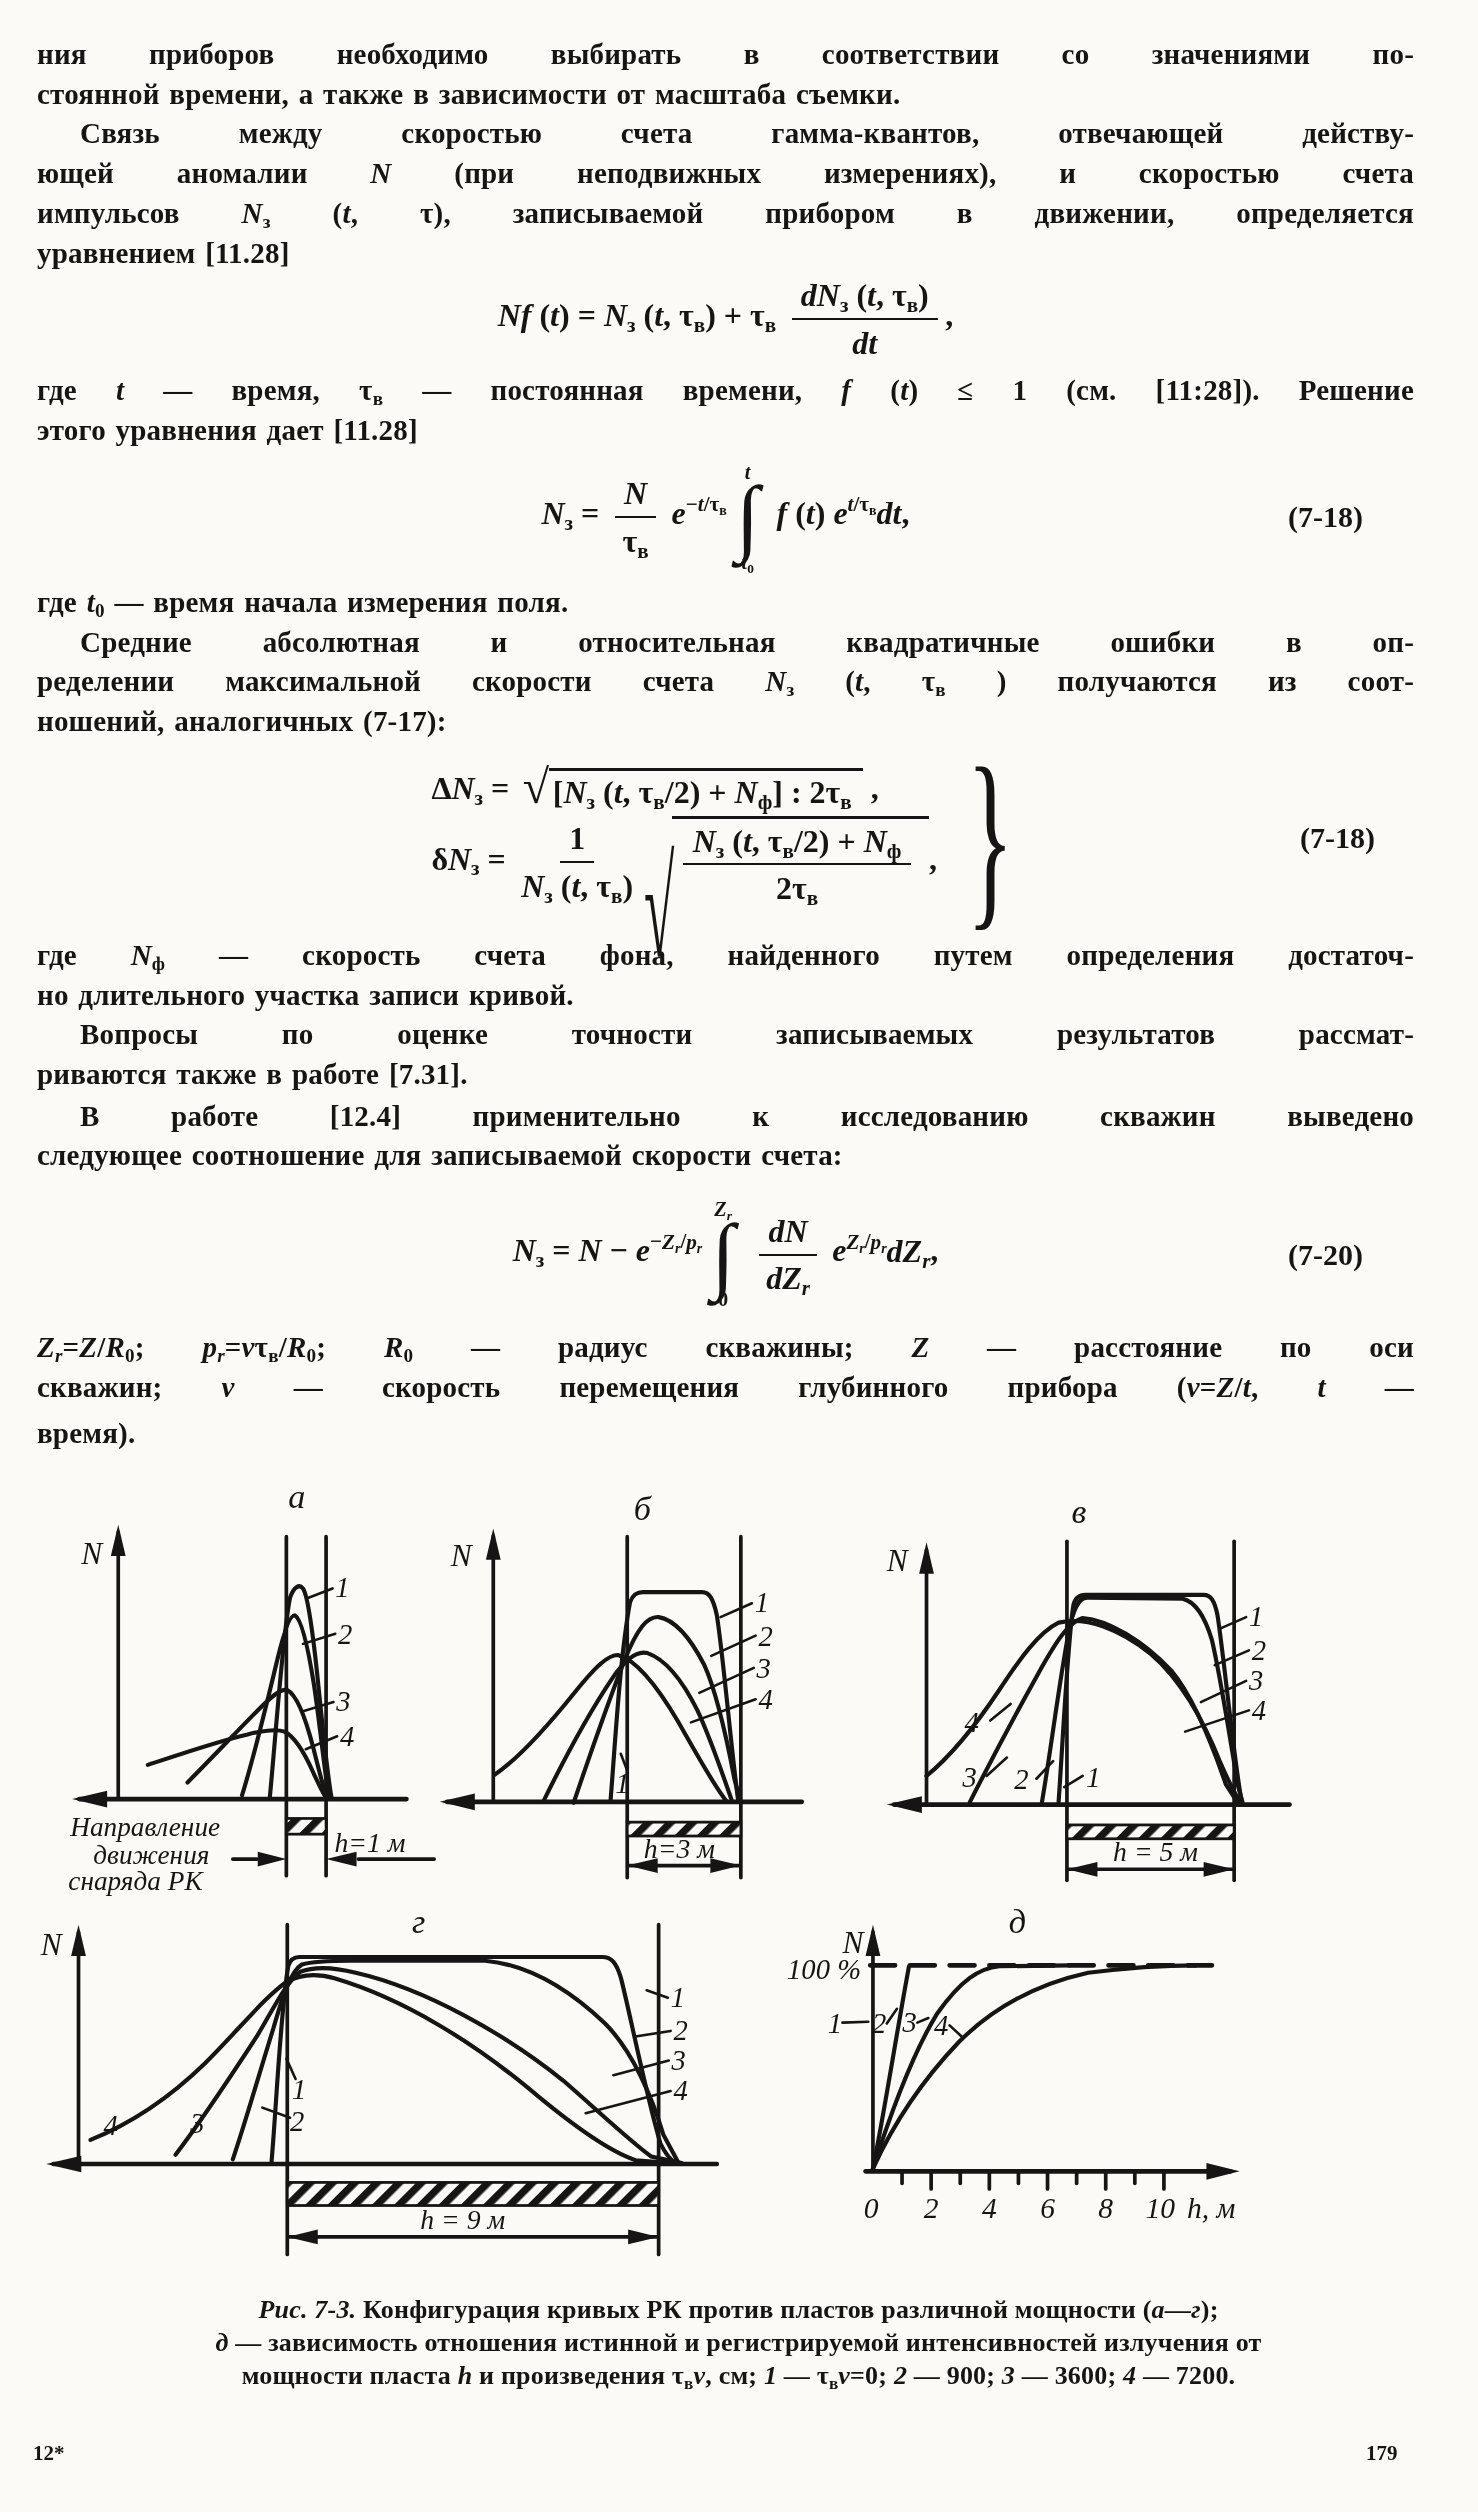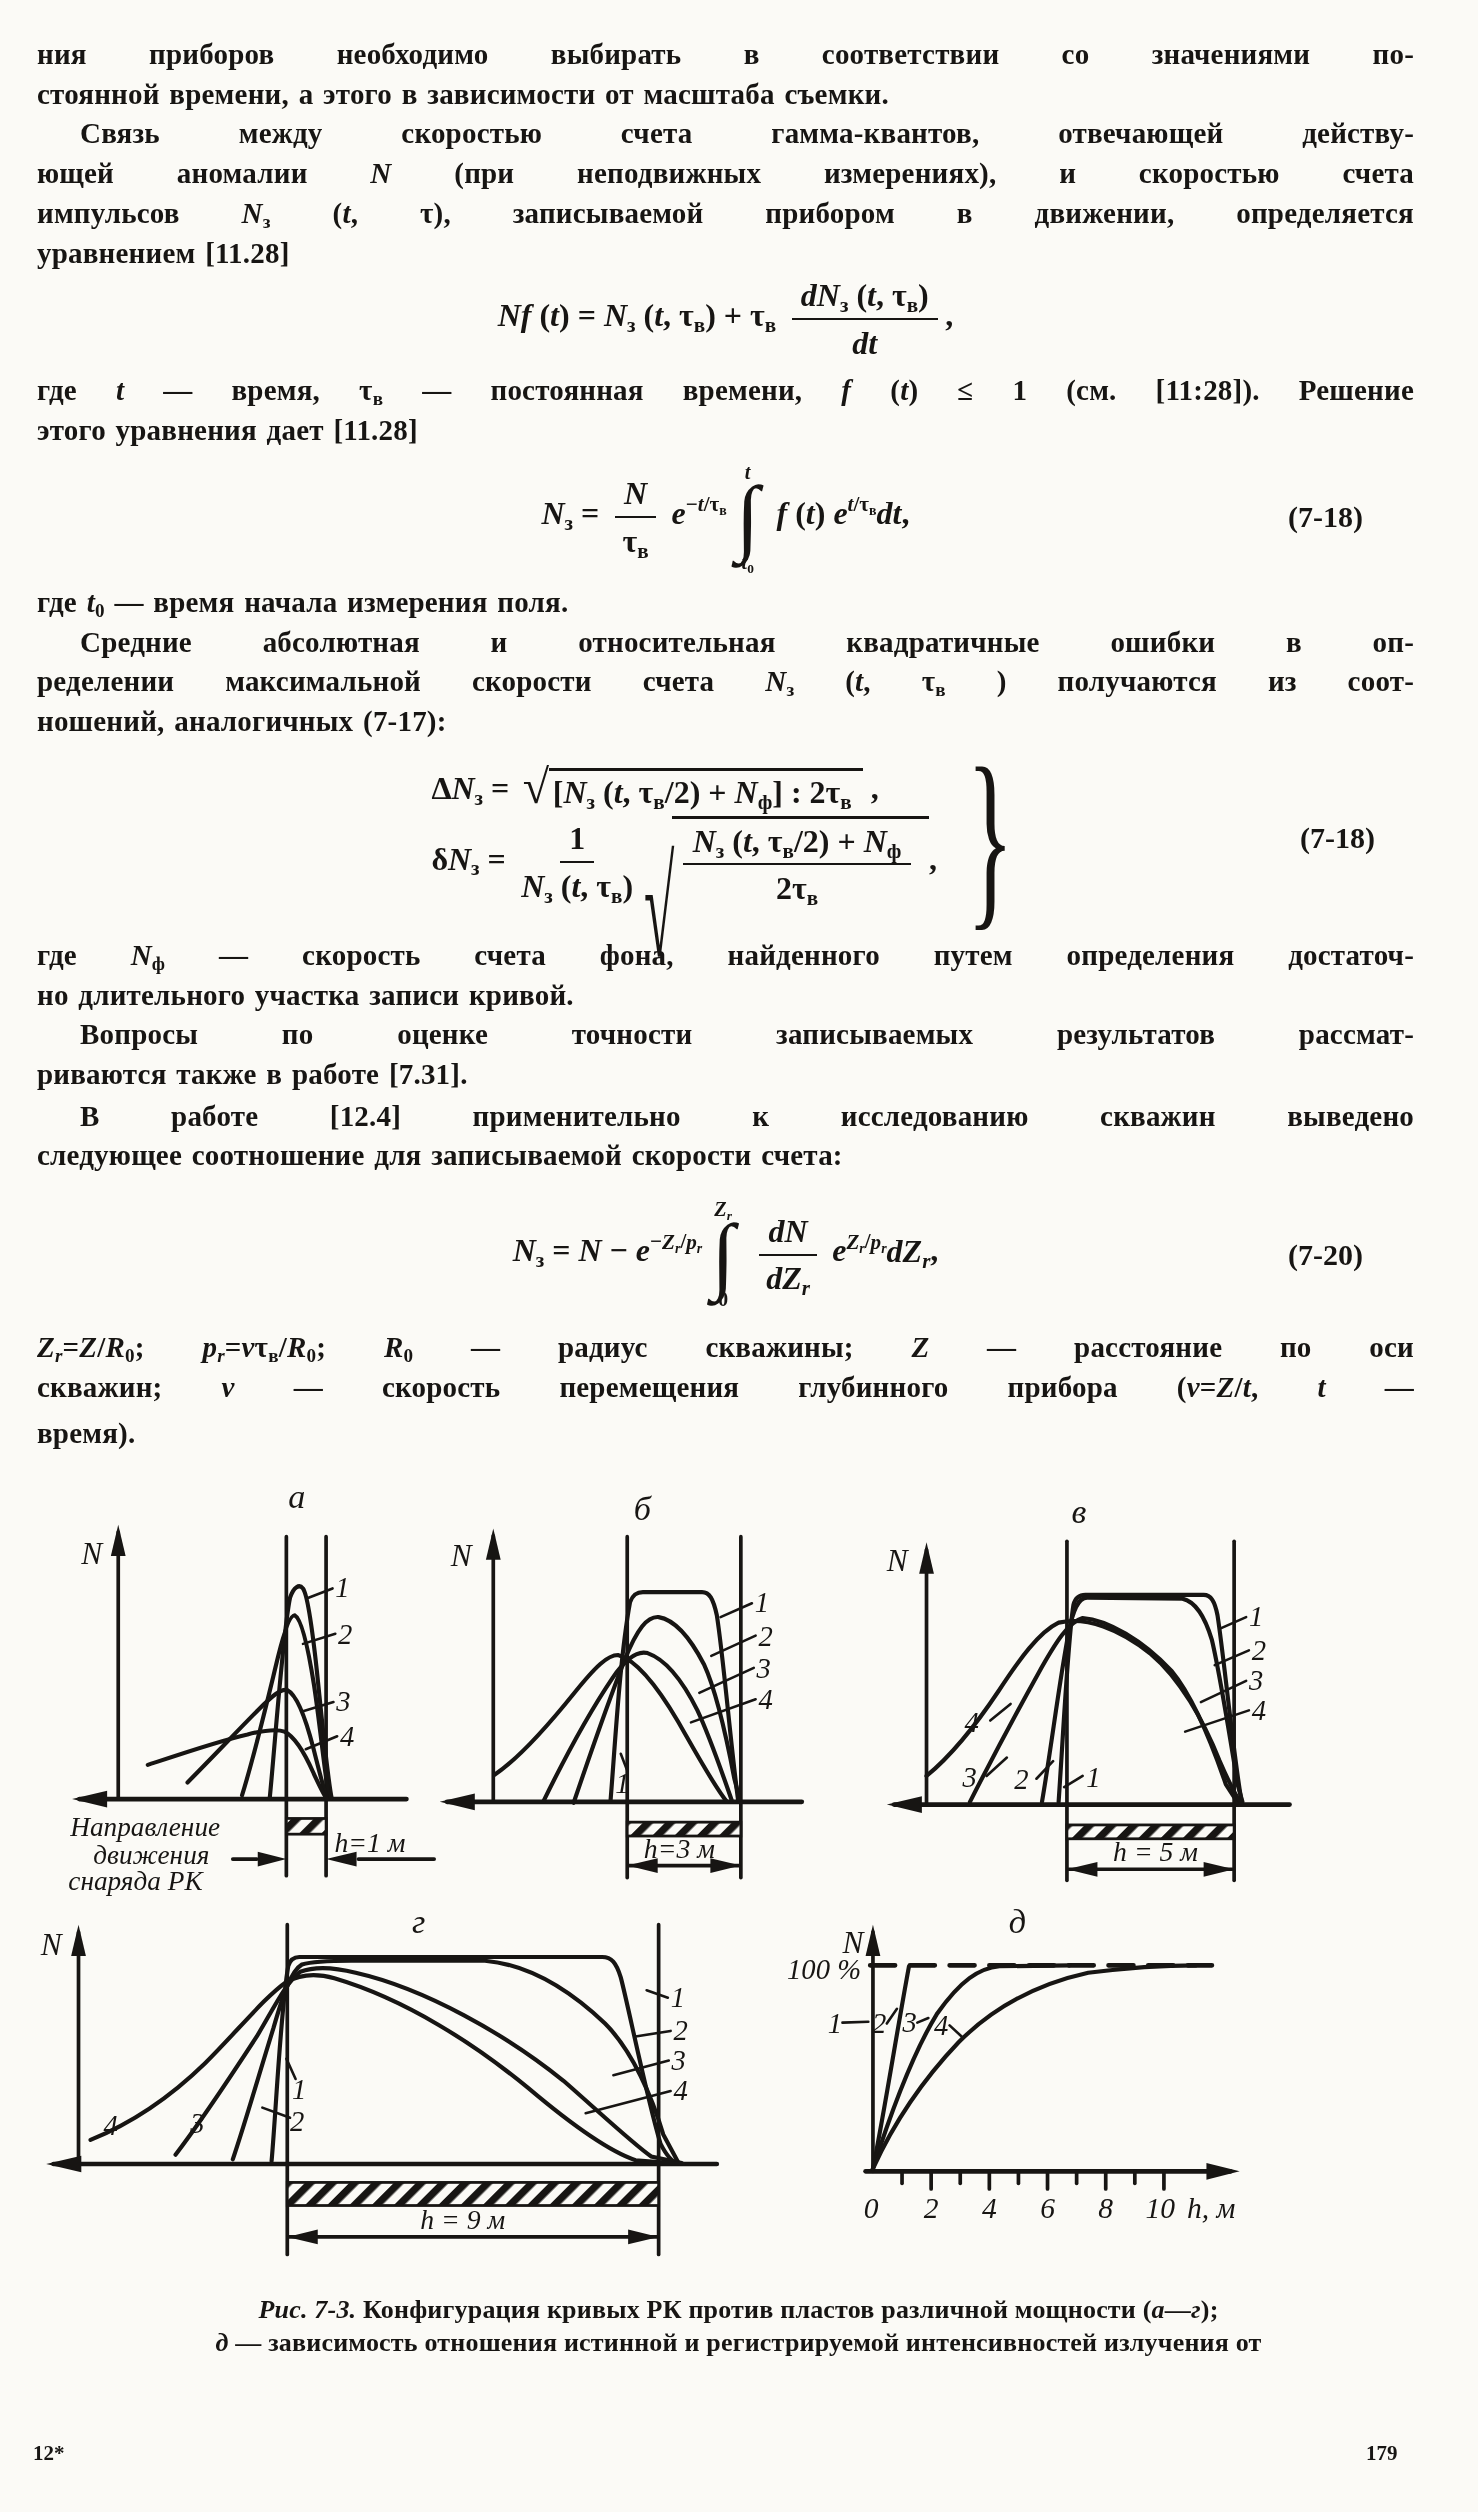--- a/index.html
+++ b/index.html
@@ -41,21 +41,21 @@
     position:absolute;left:55px;width:1367px;text-align:center;
     font-size:26px;line-height:33px;font-weight:700;letter-spacing:0.2px;
   }
   .foot{position:absolute;font-size:21px;font-weight:600;}
   svg text{font-family:"Liberation Serif","DejaVu Serif",serif;}
 </style>
 </head>
 <body>
 
 <div class="tl" style="top:37px">ния приборов необходимо выбирать в соответствии со значениями по-</div>
-<div class="tl endp" style="top:77px">стоянной времени, а этого в зависимости от масштаба съемки.</div>
+<div class="tl endp" style="top:77px">стоянной времени, а также в зависимости от масштаба съемки.</div>
 <div class="tl ind" style="top:116px">Связь между скоростью счета гамма-квантов, отвечающей действу-</div>
 <div class="tl" style="top:156px">ющей аномалии <i>N</i> (при неподвижных измерениях), и скоростью счета</div>
 <div class="tl" style="top:196px">импульсов <i>N</i><sub>з</sub> (<i>t</i>, τ), записываемой прибором в движении, определяется</div>
 <div class="tl endp" style="top:236px">уравнением [11.28]</div>
 
 <div class="eq" style="top:273px;height:92px">
   <span><i>Nf</i> (<i>t</i>) = <i>N</i><sub>з</sub> (<i>t</i>, τ<sub>в</sub>) + τ<sub>в</sub> <span class="frac">
         <span class="num"><i>dN</i><sub>з</sub> (<i>t</i>, τ<sub>в</sub>)</span>
         <span class="den"><i>dt</i></span>
       </span>,</span>
@@ -327,17 +327,18 @@
       <text x="1197" y="2400">8</text>
       <text x="1256" y="2400">10</text>
     </g>
     <text x="1285" y="2400" font-size="32" font-style="italic" stroke="none" fill="#171513">h, м</text>
   </g>
 </svg>
 
 <div class="cap" style="top:2293px">
   <div><i>Рис. 7-3.</i> Конфигурация кривых РК против пластов различной мощности (<i>а</i>—<i>г</i>);</div>
   <div><i>д</i> — зависимость отношения истинной и регистрируемой интенсивностей излучения от</div>
+  <div>мощности пласта <i>h</i> и произведения τ<sub>в</sub><i>v</i>, см; <i>1</i> — τ<sub>в</sub><i>v</i>=0; <i>2</i> — 900; <i>3</i> — 3600; <i>4</i> — 7200.</div>
 </div>
 
 <div class="foot" style="top:2441px;left:33px">12*</div>
 <div class="foot" style="top:2441px;left:1366px">179</div>
 
 
 </body></html>

